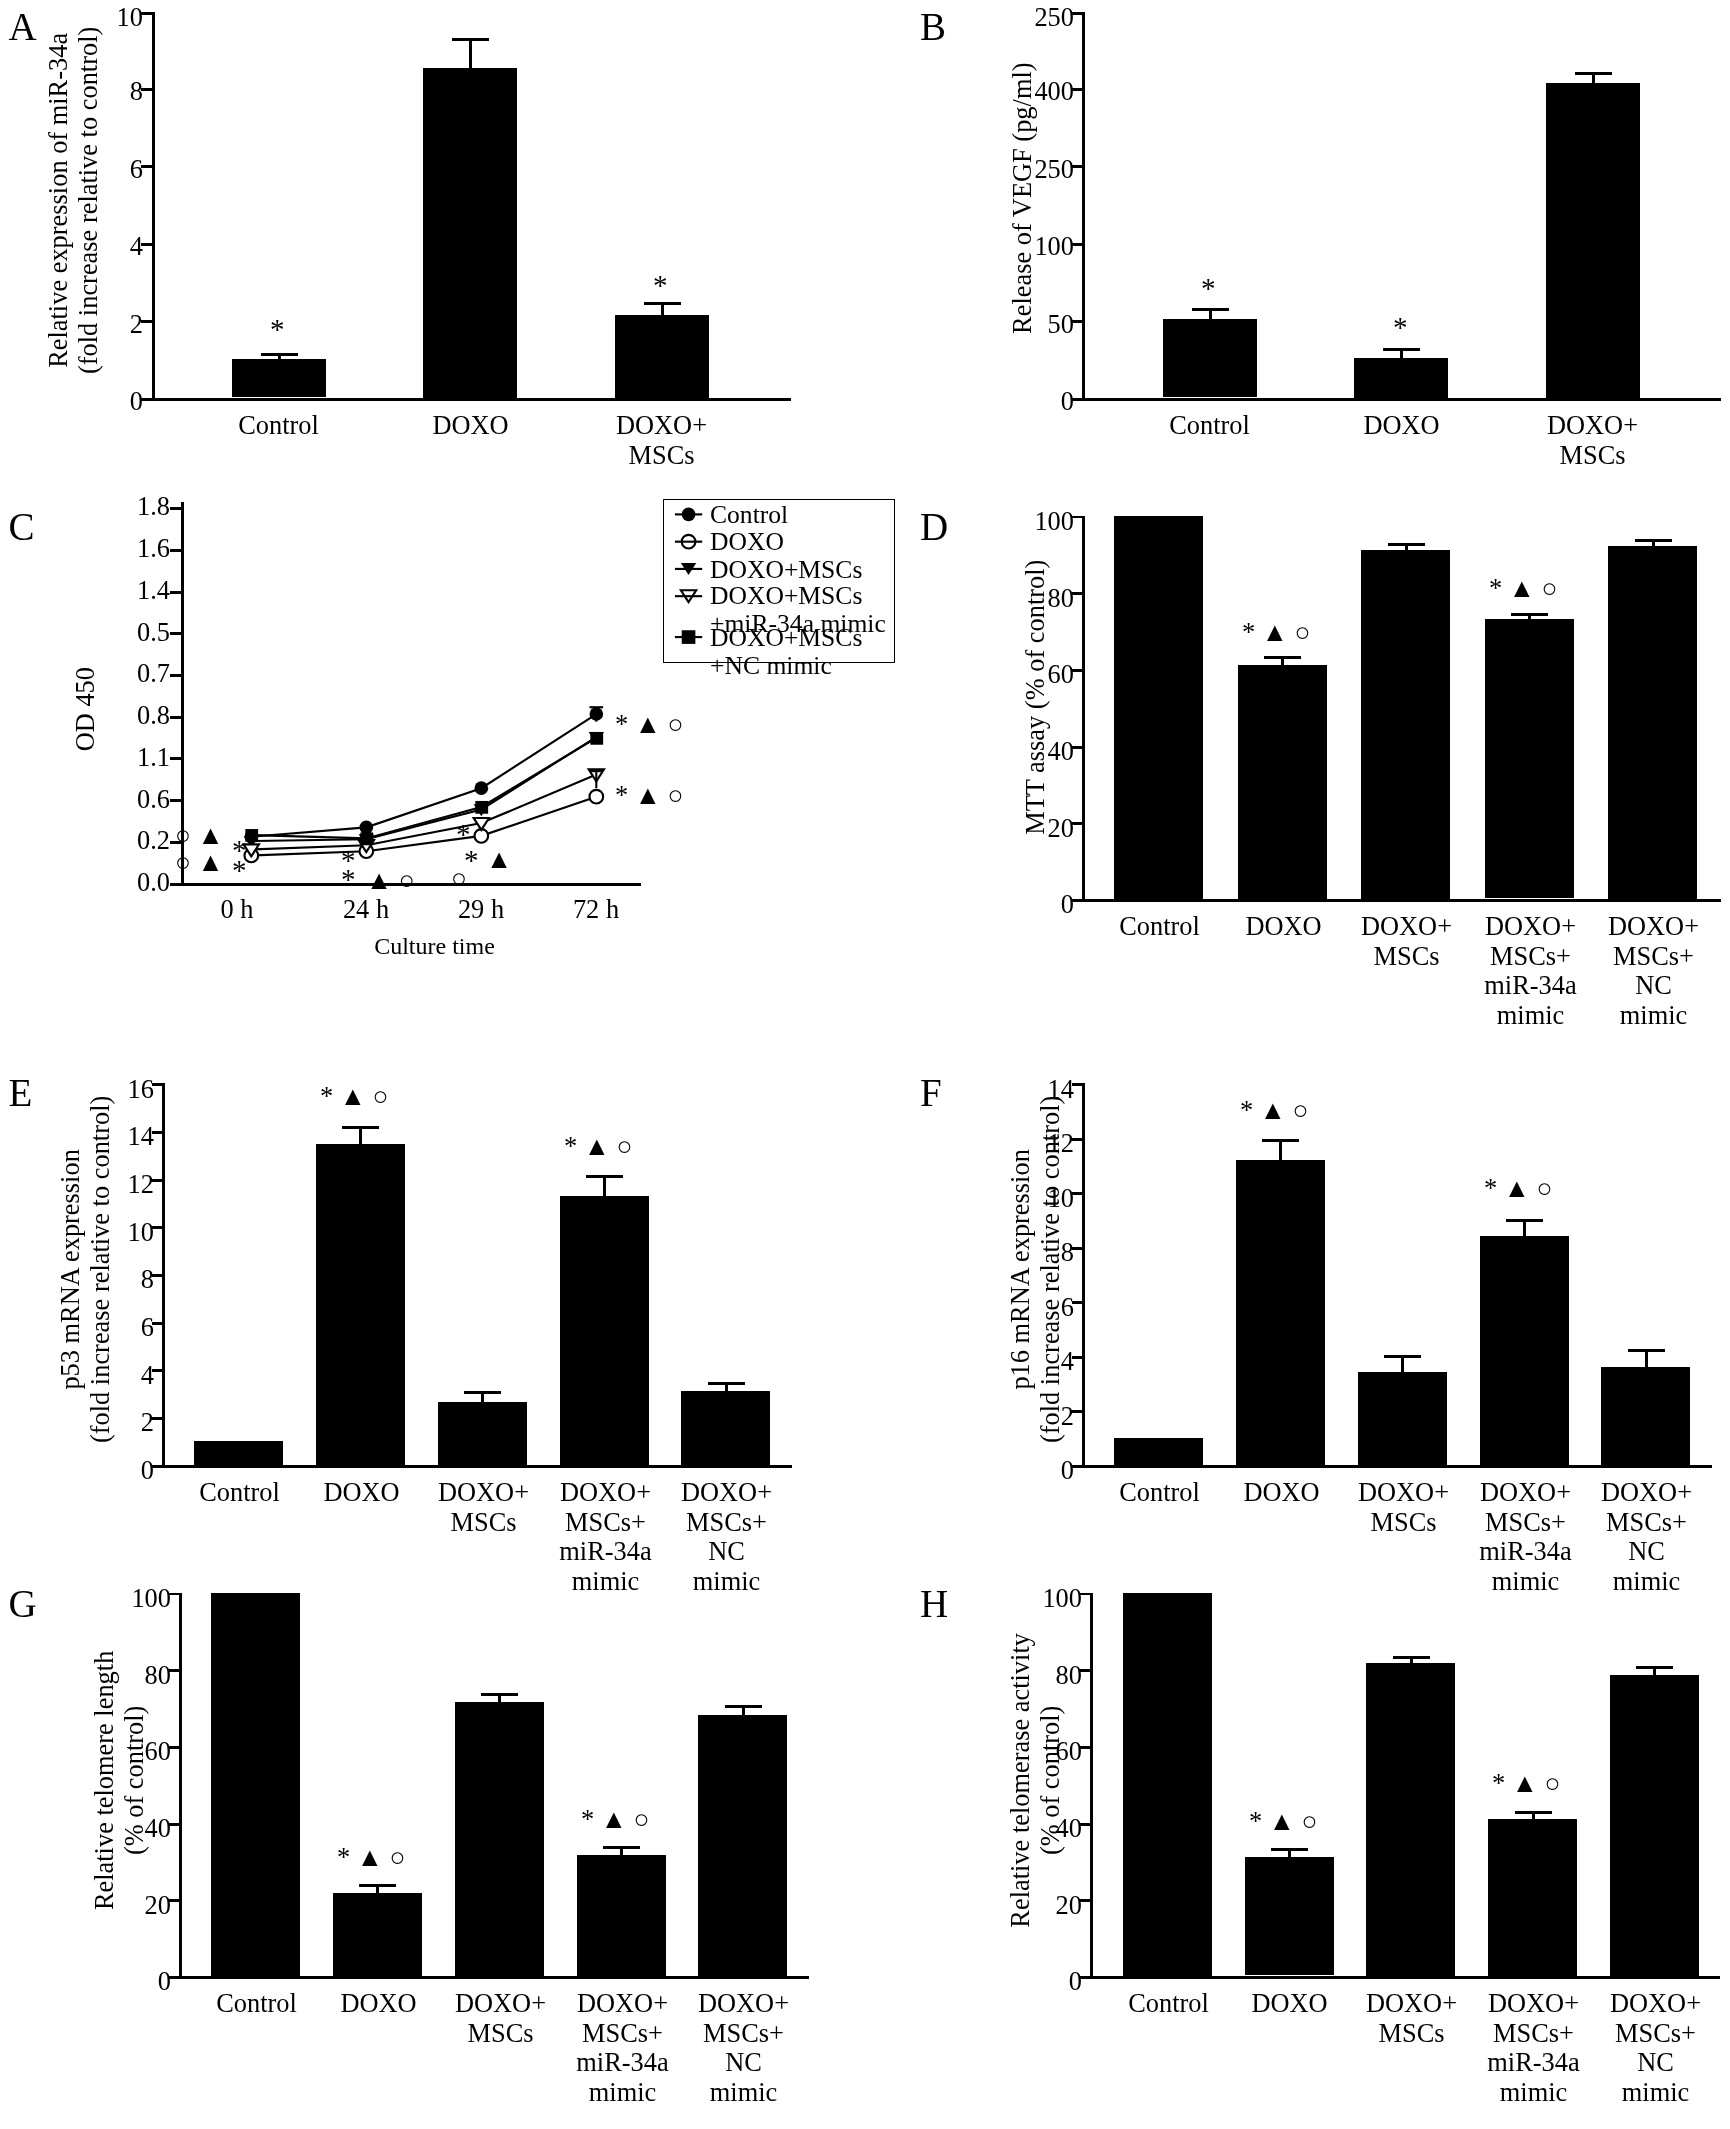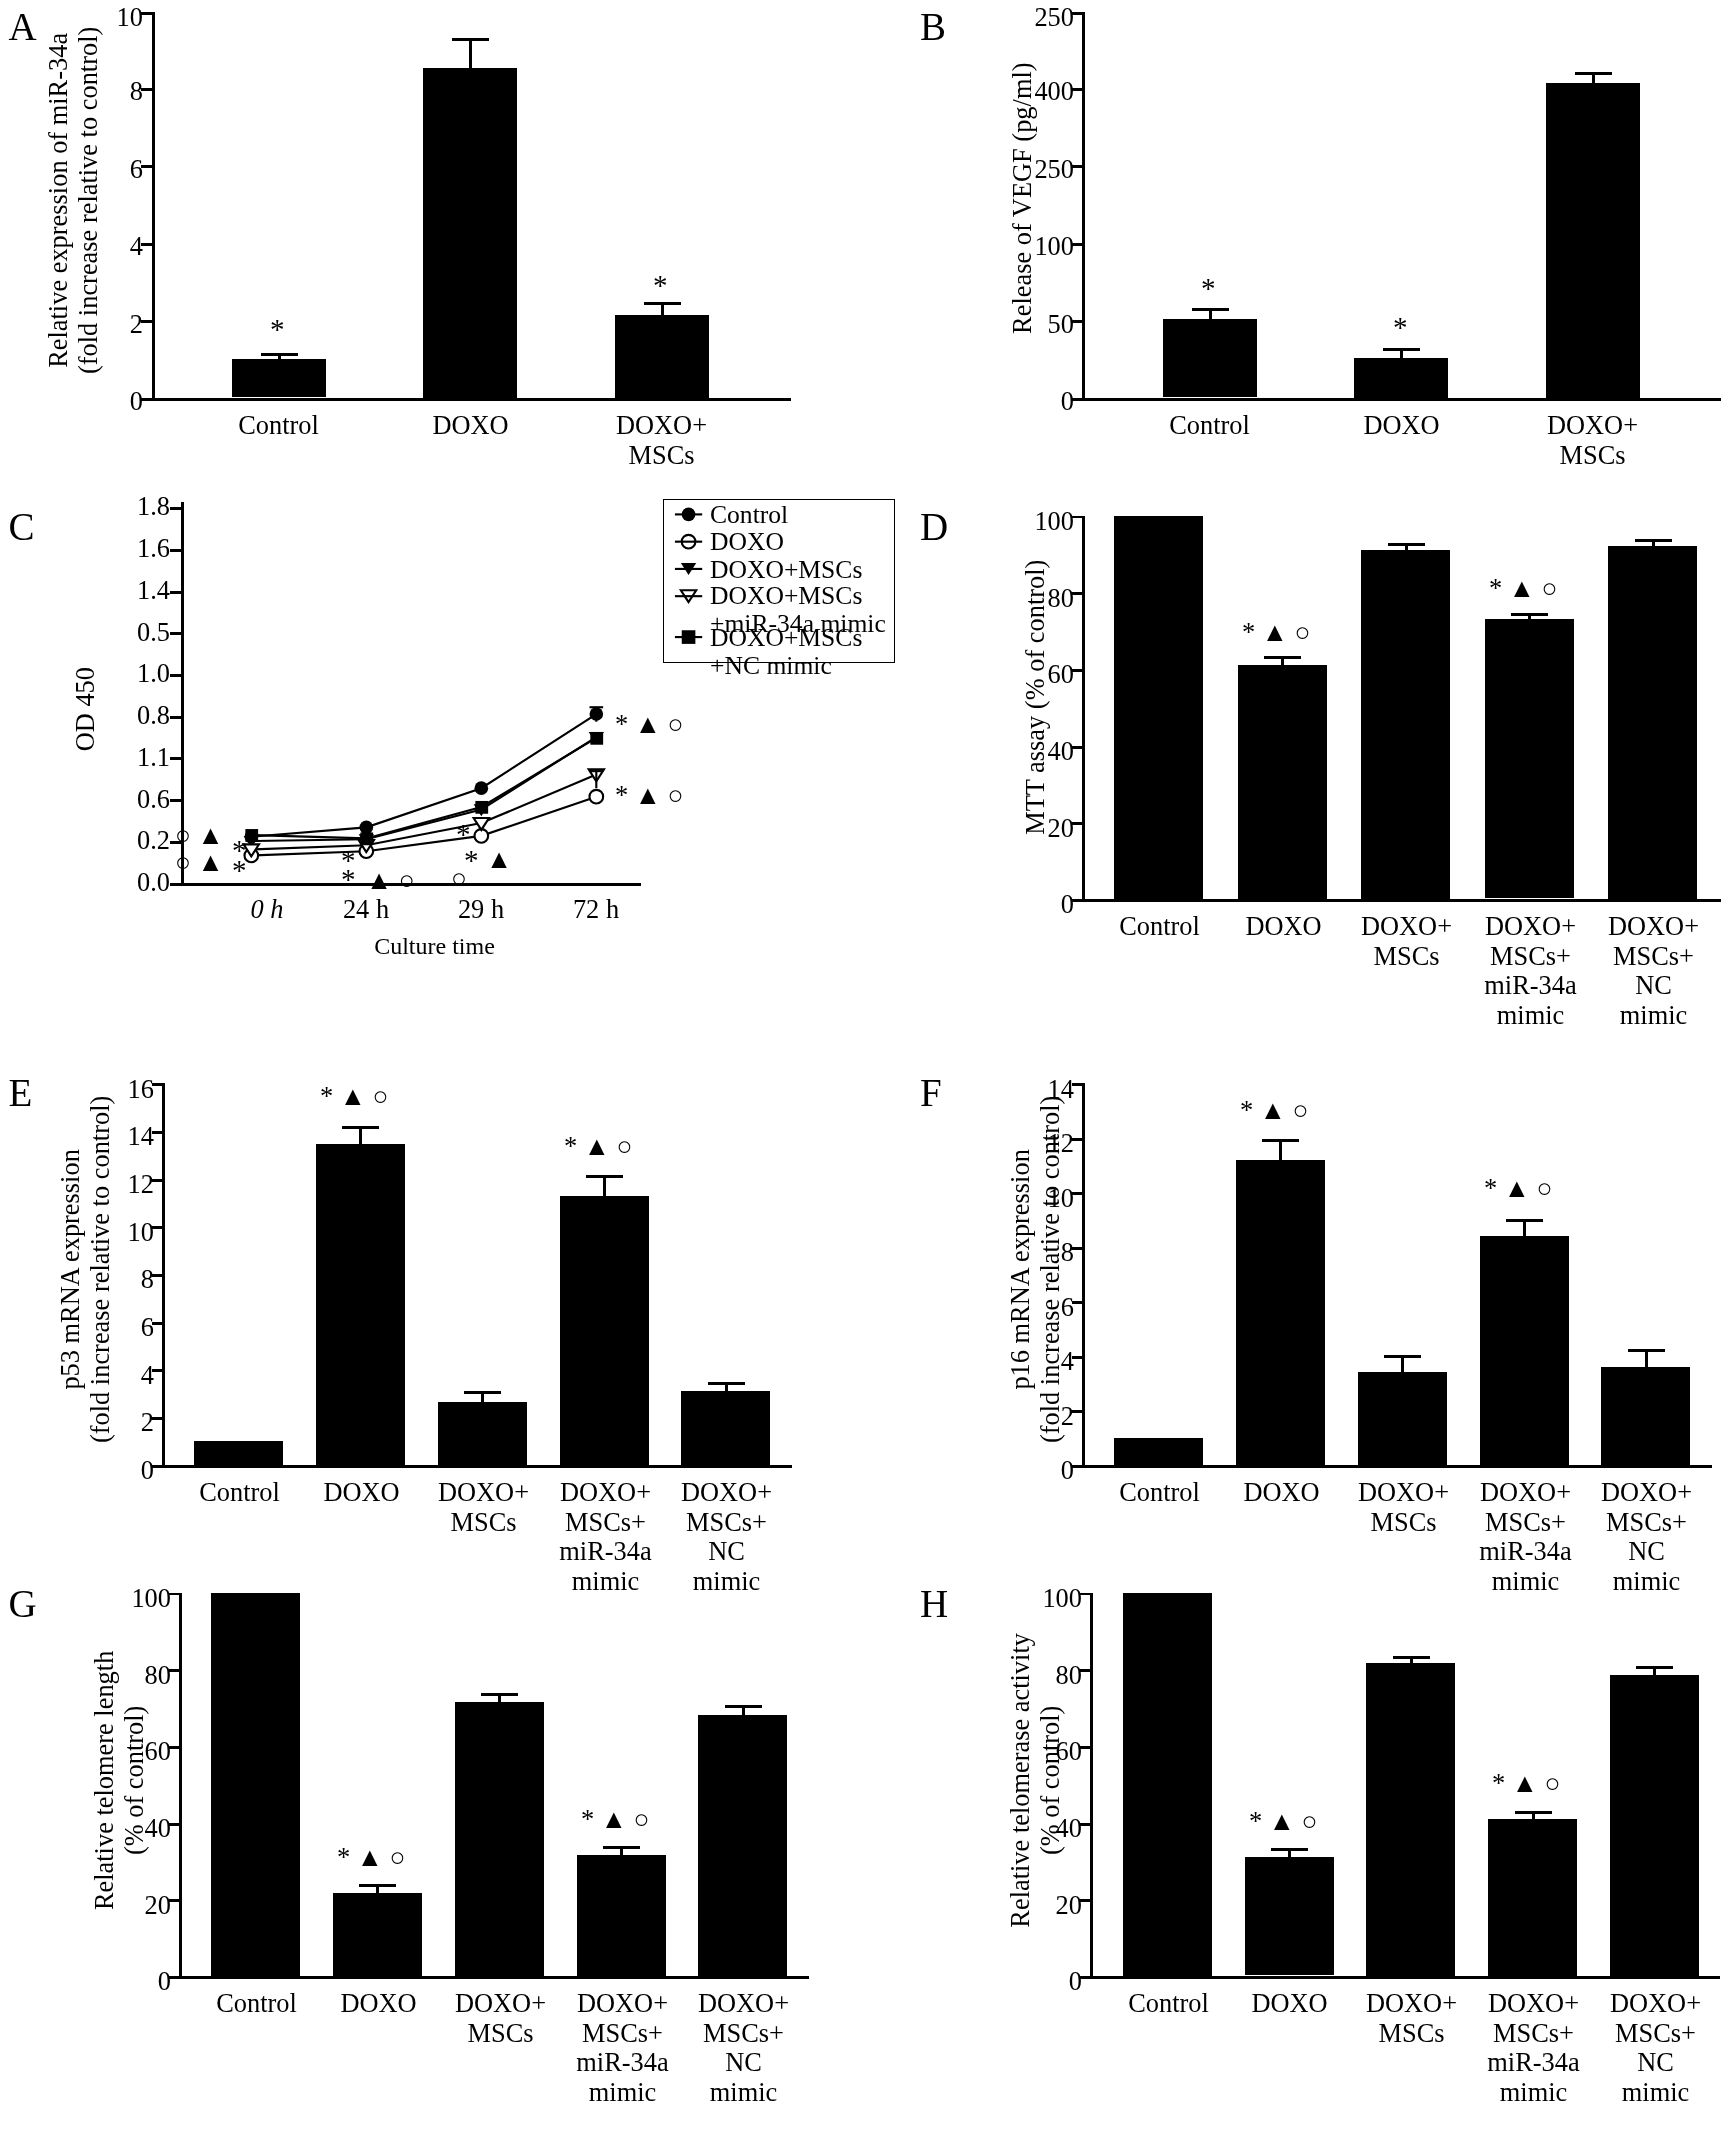--- a/index.html
+++ b/index.html
@@ -113,21 +113,21 @@
   <div class="panel" style="left:0;top:490px;width:903px;height:520px;">
     <div class="plabel" style="left:8.5px;top:17px;">C</div>
 
     <div class="ylab" style="left:-8.5px;top:204px;width:187px;transform:rotate(-90deg);">OD 450</div>
 
     <div class="ytick-label" style="left:102px;top:379px;width:68px;">0.0</div>
     <div class="ytick-label" style="left:102px;top:337px;width:68px;">0.2</div>
     <div class="ytick-label" style="left:102px;top:296px;width:68px;">0.6</div>
     <div class="ytick-label" style="left:102px;top:254px;width:68px;">1.1</div>
     <div class="ytick-label" style="left:102px;top:212px;width:68px;">0.8</div>
-    <div class="ytick-label" style="left:102px;top:170px;width:68px;">1.0</div>
+    <div class="ytick-label" style="left:102px;top:170px;width:68px;">0.7</div>
     <div class="ytick-label" style="left:102px;top:129px;width:68px;">0.5</div>
     <div class="ytick-label" style="left:102px;top:87px;width:68px;">1.4</div>
     <div class="ytick-label" style="left:102px;top:45px;width:68px;">1.6</div>
     <div class="ytick-label" style="left:102px;top:3.4px;width:68px;">1.8</div>
 
     <div class="axis-line" style="left:181px;top:12px;width:2.6px;height:383px;"></div>
     <div class="axis-line" style="left:181px;top:393px;width:460px;height:2.6px;"></div>
     <div class="tick" style="left:170px;top:393px;width:12px;height:2.6px;"></div>
     <div class="tick" style="left:170px;top:351px;width:12px;height:2.6px;"></div>
     <div class="tick" style="left:170px;top:309px;width:12px;height:2.6px;"></div>
@@ -189,21 +189,21 @@
     <div class="mark mk-star" style="left:341px;top:356px;">*</div>
     <div class="mark mk-star" style="left:341px;top:375px;">*</div>
     <div class="mark" style="left:366px;top:377px;">▲ ○</div>
     <div class="mark mk-star" style="left:456px;top:330px;">*</div>
     <div class="mark mk-star" style="left:464px;top:356px;">*</div>
     <div class="mark" style="left:486px;top:356px;">▲</div>
     <div class="mark" style="left:451px;top:375px;">○</div>
     <div class="mark" style="left:615px;top:221px;">* ▲ ○</div>
     <div class="mark" style="left:615px;top:292px;">* ▲ ○</div>
 
-    <div class="xcat" style="left:216px;top:405px;width:102px;font-style:italic;">0 h</div>
+    <div class="xcat" style="left:186px;top:405px;width:102px;">0 h</div>
     <div class="xcat" style="left:315px;top:405px;width:102px;">24 h</div>
     <div class="xcat" style="left:430px;top:405px;width:102px;">29 h</div>
     <div class="xcat" style="left:545px;top:405px;width:102px;">72 h</div>
     <div class="xaxis-title" style="left:324px;top:443px;width:221px;">Culture time</div>
 
     <div class="legendbox" style="left:663px;top:8.5px;width:230px;height:162px;"></div>
     <svg style="position:absolute;left:663px;top:8.5px;" width="230" height="162" viewBox="0 0 270 190">
       <circle cx="30" cy="18" r="8" fill="#000"></circle>
       <line x1="14" y1="18" x2="46" y2="18" stroke="#000" stroke-width="2.5"></line>
       <circle cx="30" cy="50" r="8" fill="#fff" stroke="#000" stroke-width="2.5"></circle>

